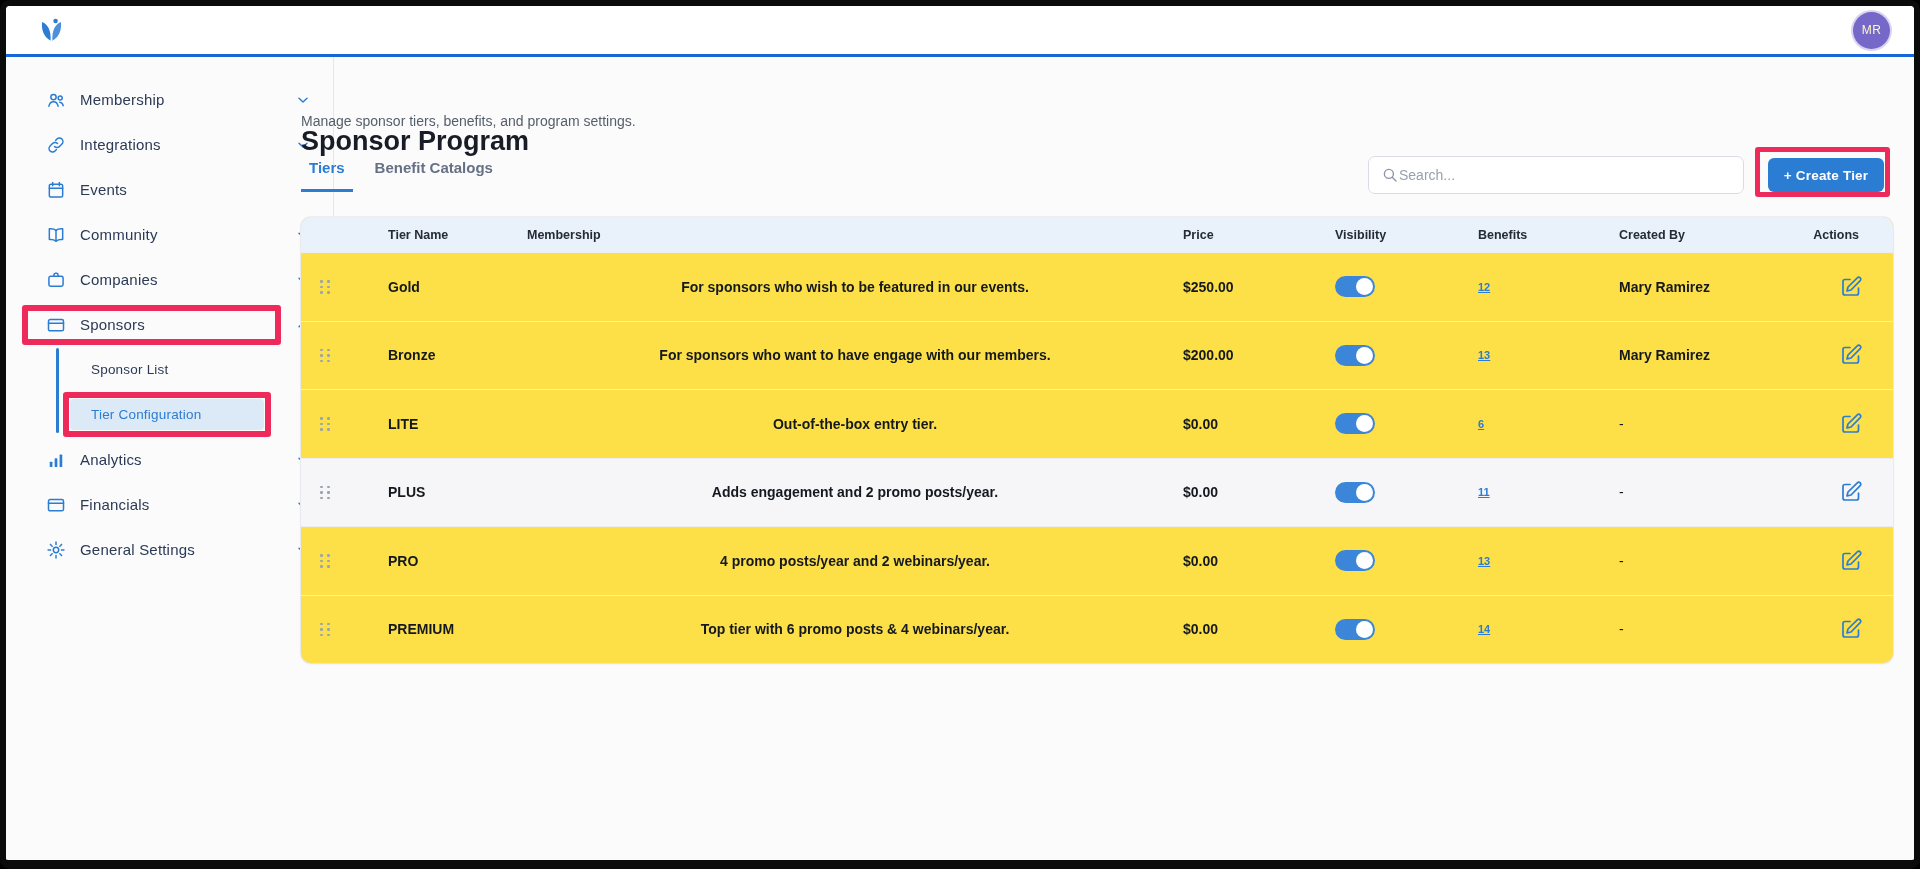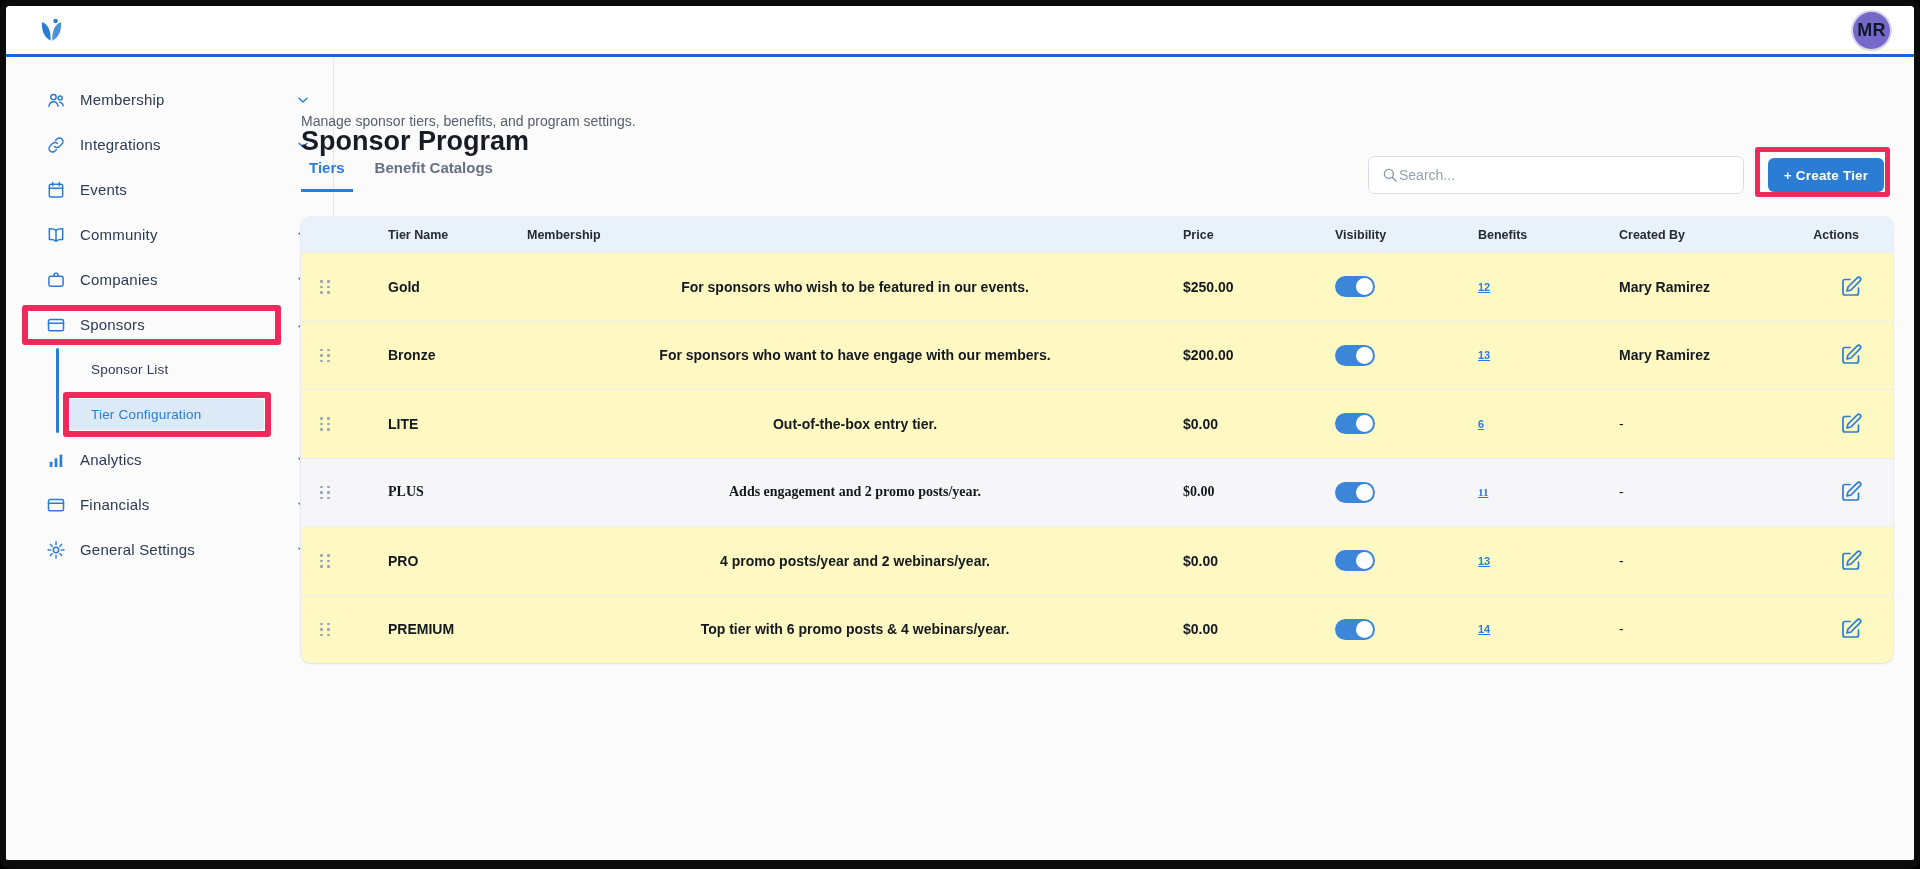--- a/index.html
+++ b/index.html
@@ -20,22 +20,22 @@
     position:relative;width:1920px;height:869px;
     border:6px solid #0b0b0b;border-bottom-width:9px;border-radius:10px;
     background:var(--page-bg);overflow:hidden;
   }
   
   .topbar{position:absolute;left:0;top:0;right:0;height:51px;background:#fff;
     border-bottom:3px solid var(--topbar-border);display:flex;align-items:center;
     justify-content:space-between;padding:0 24px 0 32px;}
   .logo{width:27px;height:27px;color:var(--primary);display:flex;cursor:pointer;}
   .logo svg{width:100%;height:100%;}
-  .avatar{width:37px;height:37px;border-radius:50%;background:var(--avatar-bg);color:#0f172a;
-    font-weight:700;font-size:18px;display:flex;align-items:center;justify-content:center;
+  .avatar{width:37px;height:37px;border-radius:50%;background:var(--avatar-bg);color:#fef9c3;
+    font-weight:400;font-size:12px;display:flex;align-items:center;justify-content:center;
     box-shadow:0 0 0 2px #d9d4ef;cursor:pointer;letter-spacing:.3px;}
   
   .sidebar{position:absolute;left:0;top:51px;width:328px;height:551px;
     border-right:1px solid #e4e7ec;padding-top:20px;}
   .nav-item{height:45px;display:flex;align-items:center;padding:0 22px 0 40px;gap:14px;cursor:pointer;}
   .ni-icon{width:20px;height:20px;color:var(--primary);flex:none;display:flex;}
   .ni-icon svg{width:100%;height:100%;}
   .ni-label{font-size:15px;font-weight:500;color:var(--sidebar-text);flex:1;letter-spacing:.2px;}
   .ni-chevron{width:16px;height:16px;color:var(--primary);display:flex;}
   .ni-chevron svg{width:100%;height:100%;}
@@ -58,27 +58,27 @@
   .search{position:absolute;left:1084px;top:99px;width:376px;height:38px;border:1px solid #d9dde3;
     border-radius:7px;background:#fff;display:flex;align-items:center;padding:0 12px;}
   .search .s-icon{width:18px;height:18px;color:#8b95a5;display:flex;}
   .search .s-icon svg{width:100%;height:100%;}
   .search input{border:none;outline:none;flex:1;font-size:14px;color:#333;background:transparent;font-family:inherit;}
   .search input::placeholder{color:#97a1af;}
   .create-btn{position:absolute;left:1484px;top:101px;width:116px;height:34px;background:var(--primary);
     color:#fff;border:none;border-radius:6px;font-size:13.5px;font-weight:600;cursor:pointer;
     display:flex;align-items:center;justify-content:center;font-family:inherit;letter-spacing:.2px;}
   
-  .card{position:absolute;left:17px;top:160px;width:1592px;height:446px;background:#fef9c3;border-radius:10px;
+  .card{position:absolute;left:17px;top:160px;width:1592px;height:446px;background:#fde047;border-radius:10px;
     box-shadow:0 1px 3px rgba(16,24,40,.07),0 0 0 1px #eef0f3;overflow:hidden;}
   .grid-cols{display:grid;grid-template-columns:87px 139px 656px 152px 143px 141px 182px 92px;align-items:center;}
   .thead{height:35px;background:var(--thead-bg);font-size:12.5px;font-weight:700;color:#252b37;}
   .th.right{text-align:right;padding-right:34px;}
   .trow{height:68.5px;border-top:1px solid #ebedf0;font-size:14px;color:#14181f;}
-  .trow.shaded{background:var(--shaded-row);font-family:Liberation Serif, serif;}
+  .trow.shaded{background:var(--shaded-row);}
   .cell-name{font-weight:700;}
   .cell-desc{font-weight:600;text-align:center;}
   .cell-price{font-weight:700;}
   .benefits-link{color:var(--primary);font-weight:700;font-size:11px;text-decoration:underline;cursor:pointer;}
   .cell-created{font-weight:700;}
   .cell-created.dash{font-weight:400;}
   .cell-actions{justify-self:end;padding-right:30px;}
   .edit-btn{width:24px;height:24px;background:none;border:none;color:var(--primary);cursor:pointer;padding:0;display:flex;}
   .edit-btn svg{width:100%;height:100%;}
   .drag{margin-left:19px;display:grid;grid-template-columns:repeat(2,5px);gap:3px 2px;width:max-content;cursor:grab;}

